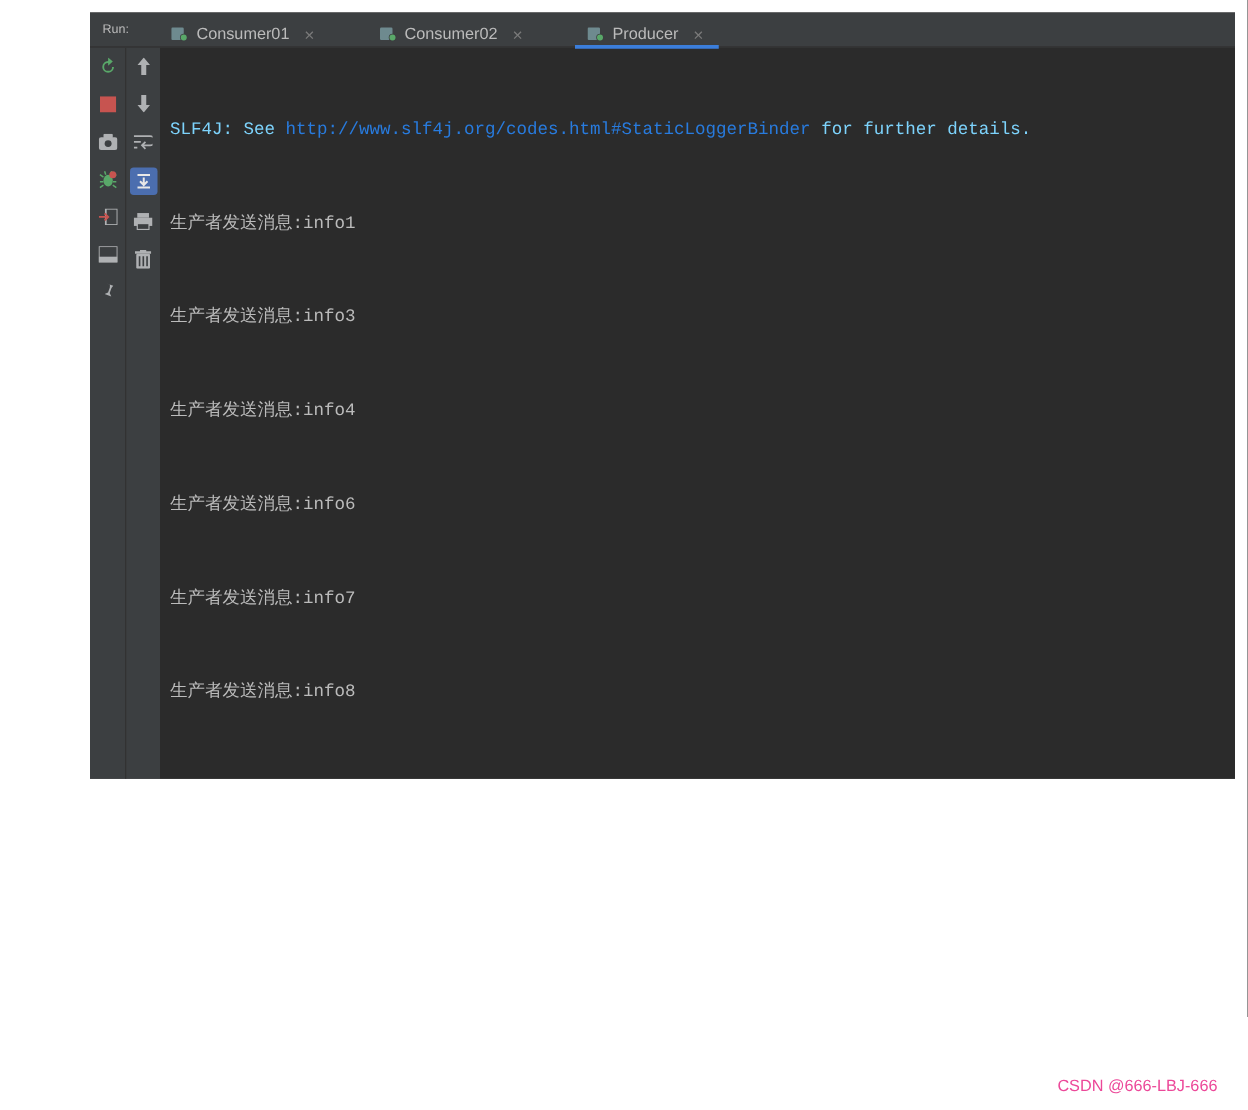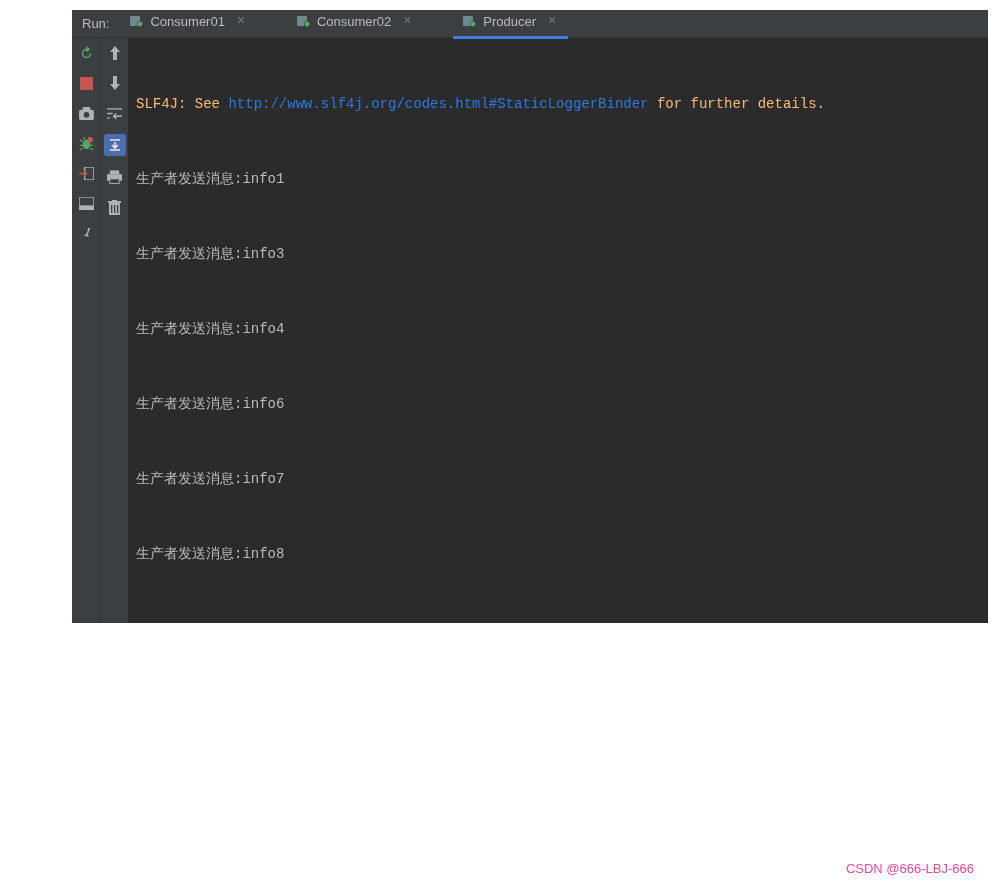--- a/index.html
+++ b/index.html
@@ -21,26 +21,26 @@
     height: 28px;
     background: #3c3f41;
     display: flex;
     align-items: center;
     padding-left: 10px;
     border-bottom: 1px solid #323232;
     position: relative;
   }
   .tabbar-label {
     color: #bbbbbb;
-    font-size: 13px;
-    margin-right: 13px;
+    font-size: 10px;
+    margin-right: 26px;
   }
   .tab {
     display: flex;
-    align-items: flex-start;
+    align-items: flex-end;
     height: 28px;
     padding: 4px 8px;
     margin-right: 34px;
     position: relative;
     cursor: pointer;
   }
   .tab.active::after {
     content: "";
     position: absolute;
     left: -2px; right: -2px; bottom: -1px;
@@ -102,21 +102,21 @@
     background: #2b2b2b;
     padding: 4px 8px 6px 8px;
     font-family: "Consolas", "Courier New", monospace;
     font-size: 14px;
     line-height: 25px;
     color: #bbbbbb;
     white-space: pre;
     overflow: hidden;
   }
   .console .line { display: block; }
-  .red { color: #fdba74; text-align: right; }
+  .red { color: #7dd3fc; text-align: right; }
   .link { color: #287bde; cursor: pointer; }
   .watermark {
     position: fixed;
     right: 24px;
     bottom: 12px;
     font-size: 13px;
     color: #ec4899;
     font-family: Arial, sans-serif;
   }
 </style>

